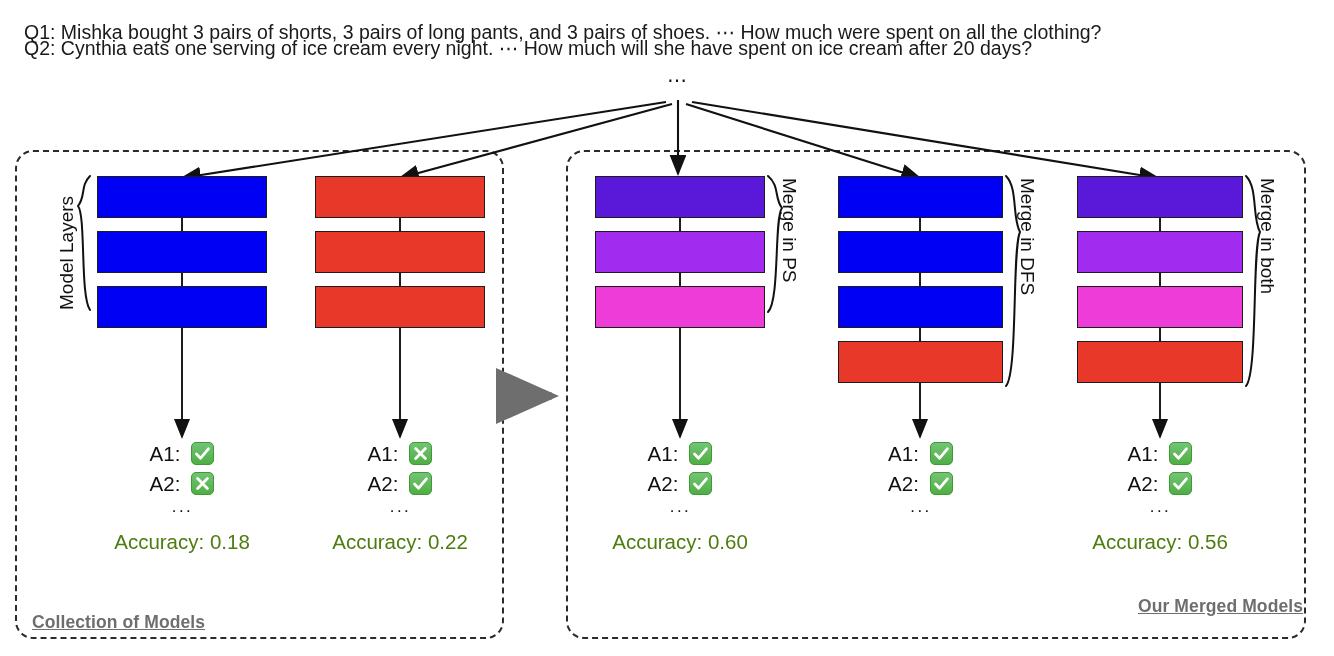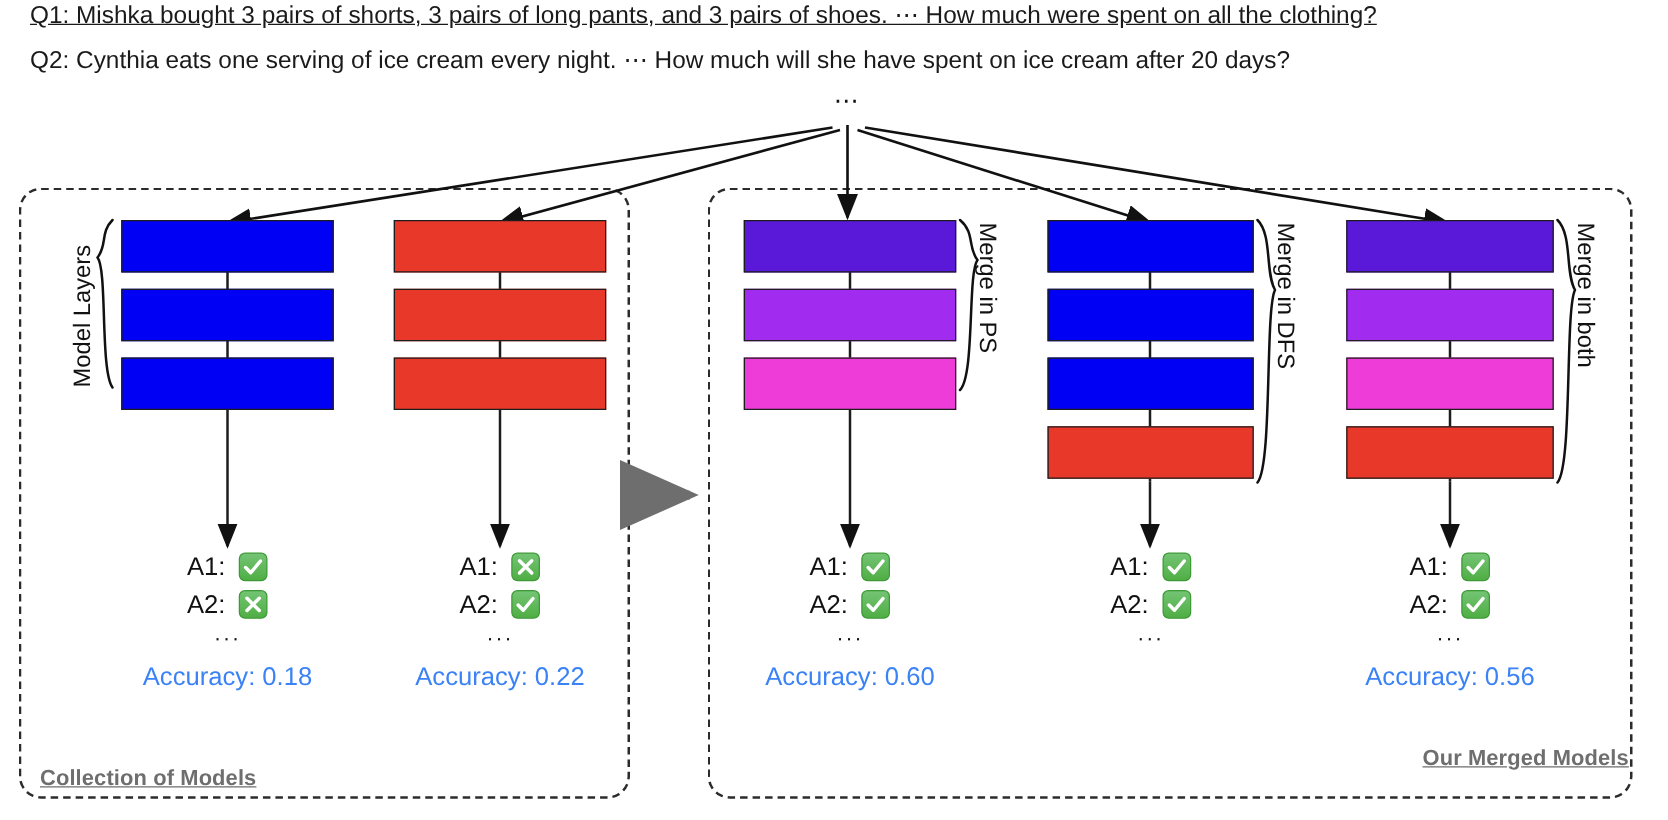--- a/index.html
+++ b/index.html
@@ -17,21 +17,21 @@
     overflow: hidden;
   }
   .qline {
     position: absolute;
     left: 24px;
     font-size: 19.5px;
     line-height: 24px;
     white-space: nowrap;
     color: #1a1a1a;
   }
-  #q1 { top: 0; text-decoration: underline; }
+  #q1 { top: 20px; }
   #q2 { top: 36px; }
 
   .ellipsis-top {
     position: absolute;
     left: 660px;
     top: 68px;
     width: 36px;
     text-align: center;
     font-size: 20px;
     letter-spacing: 2px;
@@ -109,21 +109,21 @@
     font-size: 17px;
     letter-spacing: 1.5px;
     height: 22px;
     line-height: 18px;
     color: #111;
   }
   .acc {
     font-size: 20.5px;
     margin-top: 6px;
     white-space: nowrap;
-    color: #3b82f6;
+    color: #4d7c0f;
   }
 
   .side-label {
     position: absolute;
     font-size: 19px;
     color: #111;
     white-space: nowrap;
     transform-origin: 0 0;
   }
   .rot-up   { transform: rotate(-90deg); }

